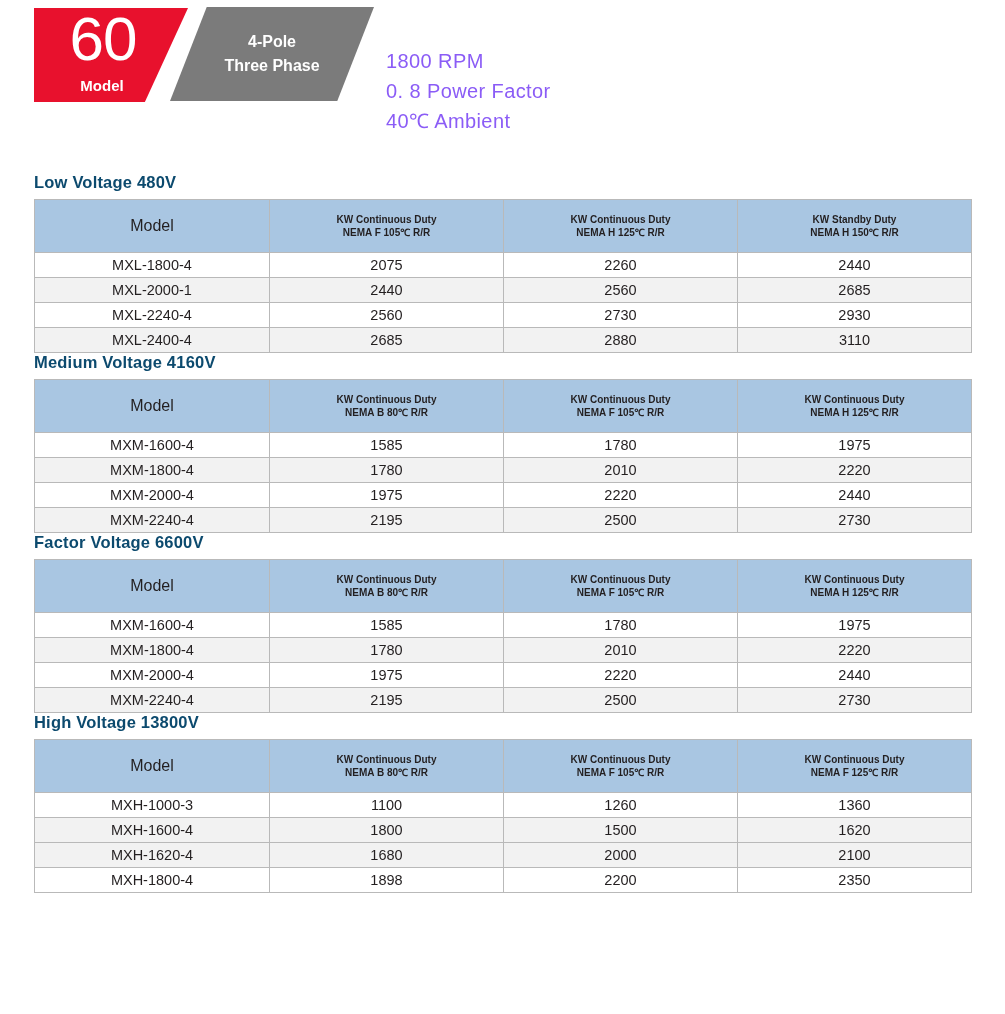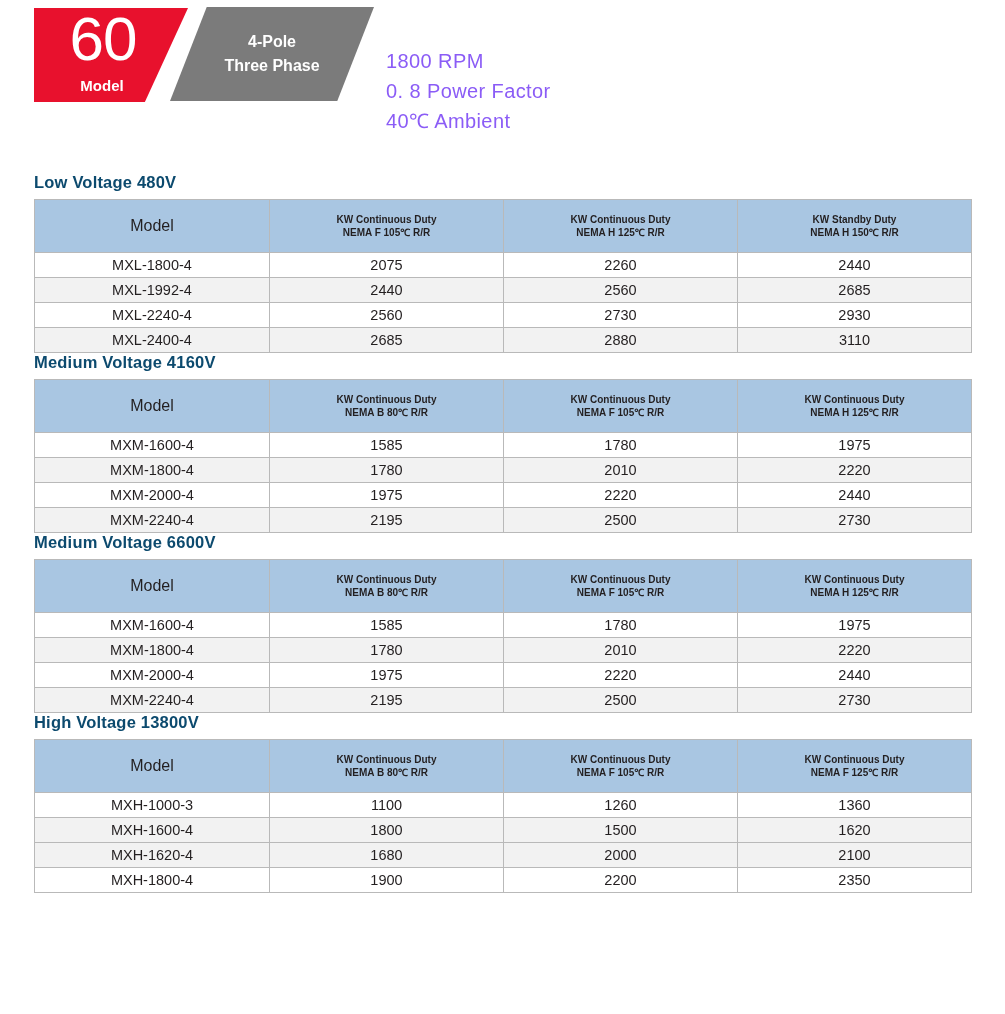--- a/index.html
+++ b/index.html
@@ -180,21 +180,21 @@
         </tr>
       </thead>
       <tbody>
         <tr>
           <td>MXL-1800-4</td>
           <td>2075</td>
           <td>2260</td>
           <td>2440</td>
         </tr>
         <tr class="alt">
-          <td>MXL-1992-4</td>
+          <td>MXL-2000-1</td>
           <td>2440</td>
           <td>2560</td>
           <td>2685</td>
         </tr>
         <tr>
           <td>MXL-2240-4</td>
           <td>2560</td>
           <td>2730</td>
           <td>2930</td>
         </tr>
@@ -257,21 +257,21 @@
           <td>MXM-2240-4</td>
           <td>2195</td>
           <td>2500</td>
           <td>2730</td>
         </tr>
       </tbody>
     </table>
   </div>
 
   <div>
-    <div class="section-title sec-other">Medium Voltage  6600V</div>
+    <div class="section-title sec-other">Factor Voltage  6600V</div>
     <table class="spec">
       <colgroup>
           <col class="c-model">
           <col class="c-val">
           <col class="c-val">
           <col class="c-val">
         </colgroup>
       <thead>
         <tr>
           <th class="model-head">Model</th>
@@ -358,21 +358,21 @@
           <td>1620</td>
         </tr>
         <tr class="alt">
           <td>MXH-1620-4</td>
           <td>1680</td>
           <td>2000</td>
           <td>2100</td>
         </tr>
         <tr>
           <td>MXH-1800-4</td>
-          <td>1900</td>
+          <td>1898</td>
           <td>2200</td>
           <td>2350</td>
         </tr>
       </tbody>
     </table>
   </div>
 
 </div>
 
 </body></html>

